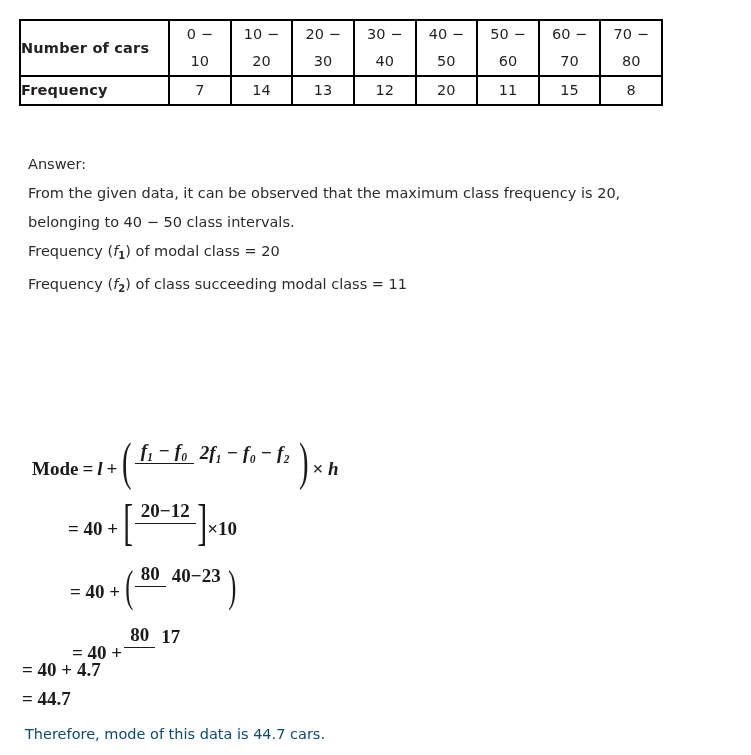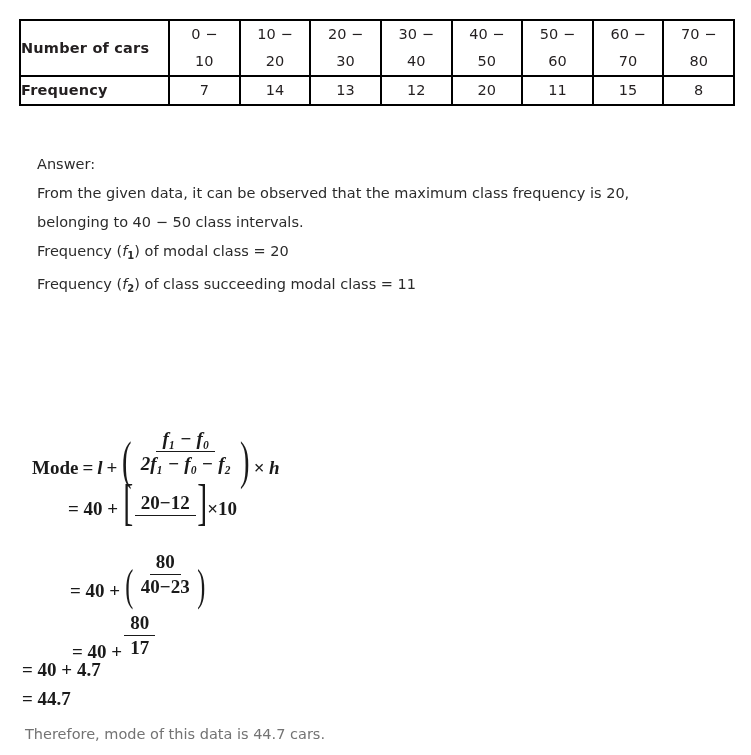--- a/index.html
+++ b/index.html
@@ -18,21 +18,21 @@
 
   
   .table-wrap {
     position: absolute;
     left: 19px;
     top: 19px;
     width: 716px;
   }
   table.freq-table {
     border-collapse: collapse;
-    width: 716px;
+    width: 644px;
     table-layout: fixed;
   }
   table.freq-table td {
     border: 2px solid #000000;
     padding: 0;
     vertical-align: middle;
   }
   td.row-label {
     width: 147px;
     font-weight: bold;
@@ -55,21 +55,21 @@
     line-height: 27px;
     padding: 8px 0 9px 0;
     font-weight: normal;
   }
   .cls-lo { display: block; }
   .cls-hi { display: block; }
 
   
   .answer-block {
     position: absolute;
-    left: 37px;
+    left: 28px;
     top: 150px;
     width: 715px;
   }
   .answer-line {
     font-size: 14.5px;
     line-height: 29px;
     white-space: nowrap;
     color: #2b2b2b;
   }
   .answer-line .it {
@@ -96,25 +96,25 @@
     align-items: flex-end;
     font-size: 19px;
     font-weight: bold;
   }
   .m-lbl { font-weight: bold; }
   .m-it { font-style: italic; font-weight: bold; }
 
   
   .frac {
     display: inline-flex;
-    flex-direction: column;
+    flex-direction: row;
     align-items: center;
     justify-content: center;
     vertical-align: middle;
-    margin: 4px 2px;
+    margin: 16px 2px;
   }
   .frac .num {
     padding: 0 6px 1px 6px;
     border-bottom: 1.6px solid #1a1a1a;
     white-space: nowrap;
   }
   .frac .den {
     padding: 1px 6px 0 6px;
     white-space: nowrap;
   }
@@ -152,21 +152,21 @@
   .row-res1   { position: absolute; left: 22px;  top: 235px; }
   .row-res2   { position: absolute; left: 22px;  top: 264px; }
 
   .conclusion {
     position: absolute;
     left: 25px;
     top: 722px;
     font-size: 14.5px;
     line-height: 24px;
     white-space: nowrap;
-    color: #737373;
+    color: #0c4a6e;
   }
 </style>
 </head>
 <body>
 
 <div class="table-wrap">
   <table class="freq-table">
     <tbody>
       <tr>
         <td class="row-label">Number of cars</td>

